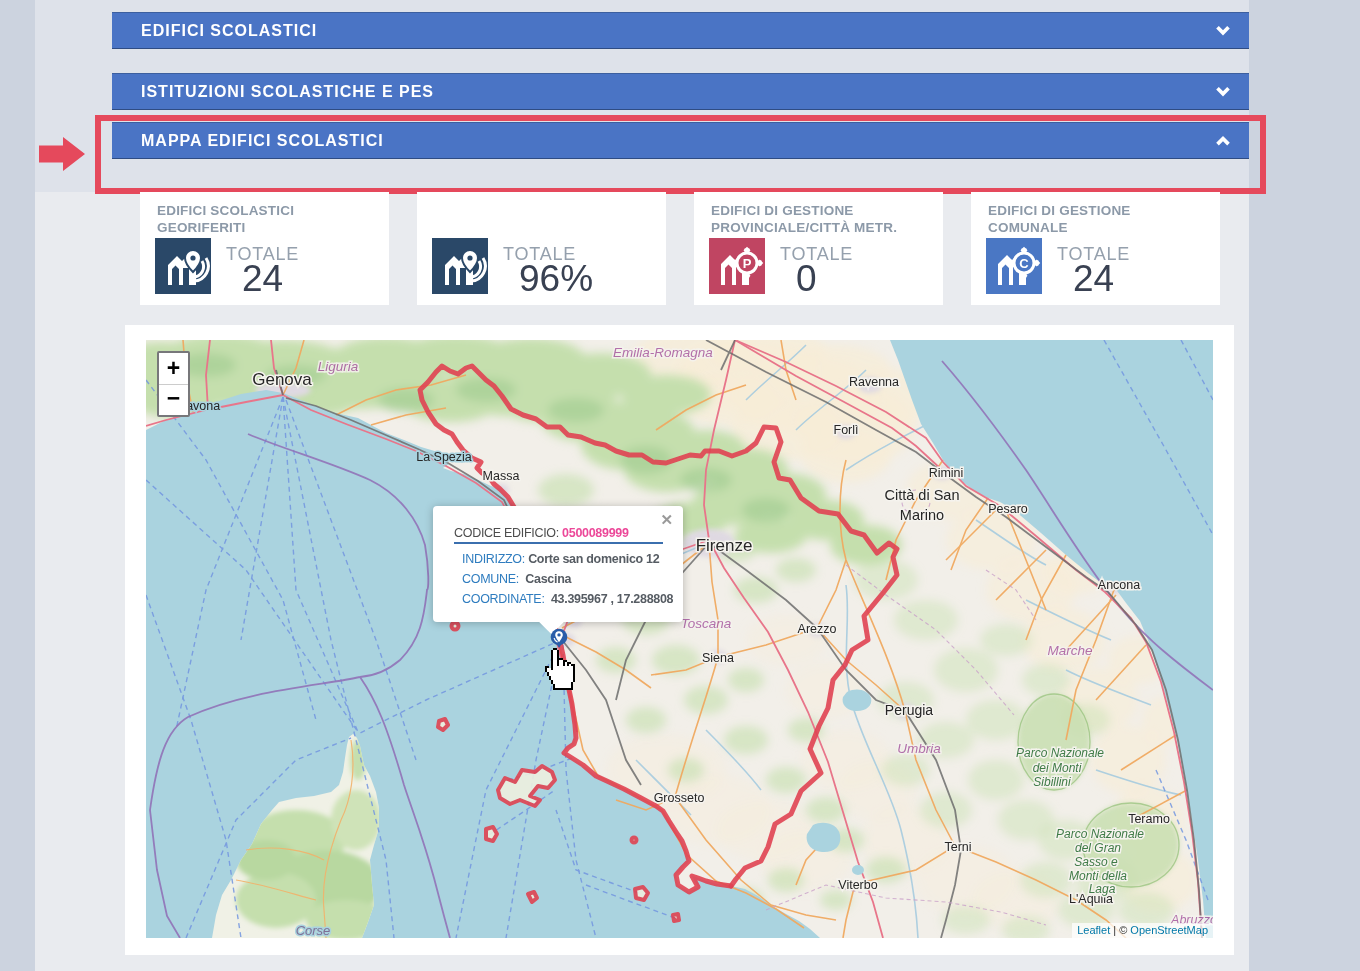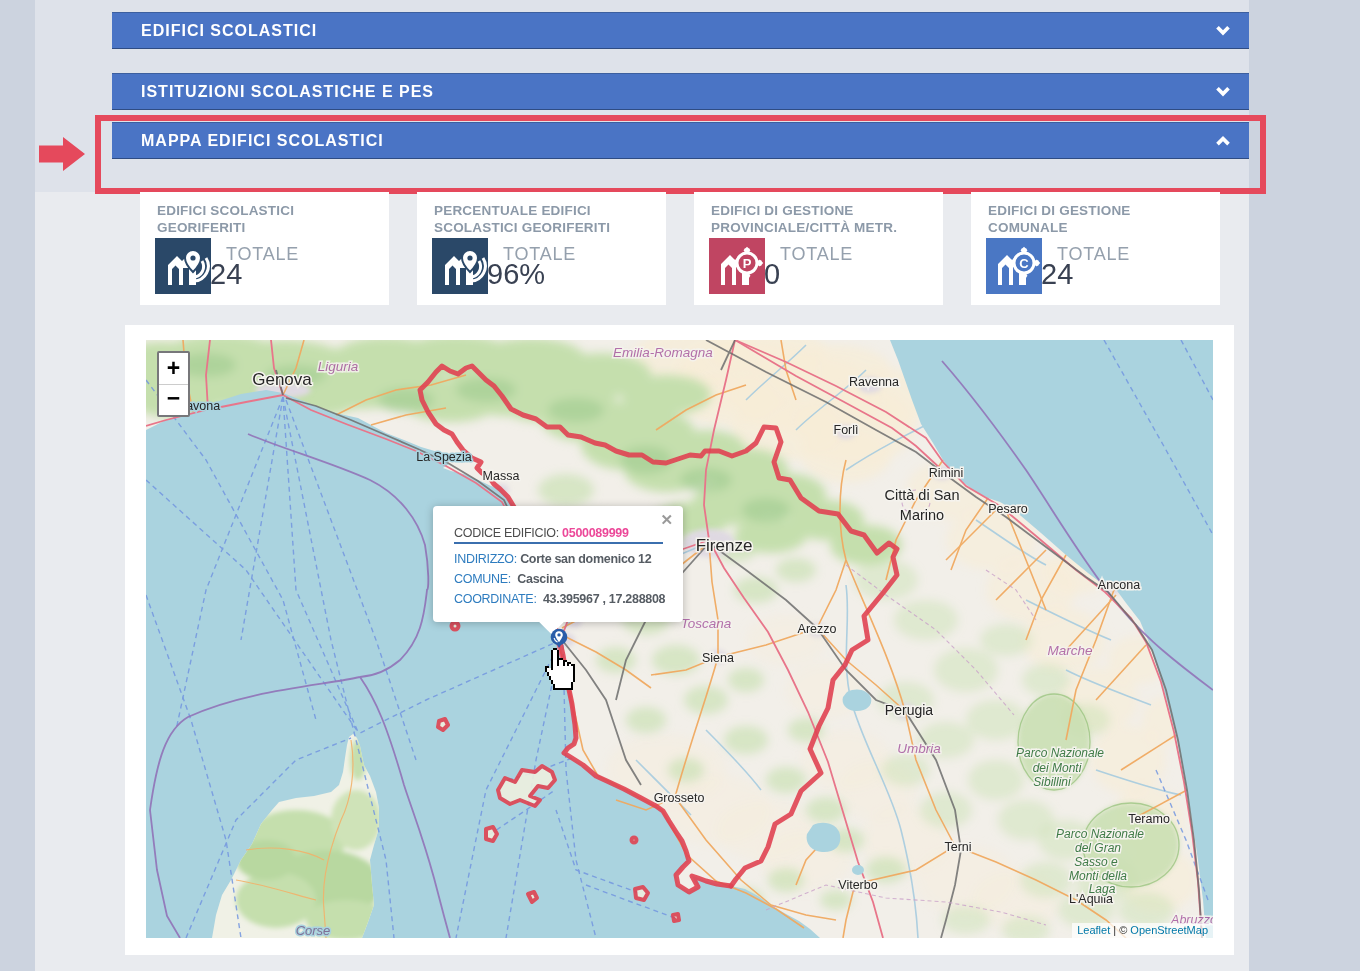--- a/index.html
+++ b/index.html
@@ -8,35 +8,35 @@
 .inner { position:absolute; left:35px; top:0; width:1214px; height:971px; background:#dee2ea; }
 .inner2 { position:absolute; left:35px; top:192px; width:1214px; height:779px; background:#e9ebef; }
 .hdr { position:absolute; left:112px; width:1137px; height:37px; background:#4a74c5; border-top:1px solid #3c5f9f; border-bottom:1px solid #2f4c83; color:#fff; font-size:16px; font-weight:bold; letter-spacing:1px; line-height:35px; padding-left:29px; }
 .chev { position:absolute; right:18px; top:11px; }
 .redrect { position:absolute; left:95px; top:115px; width:1171px; height:79px; border:6px solid #e5495c; }
 .arrow { position:absolute; left:39px; top:137px; }
 .card { position:absolute; top:192px; width:249px; height:113px; background:#fff; }
 .card .ttl { position:absolute; left:17px; top:11px; font-size:13.5px; font-weight:bold; color:#8c99a8; letter-spacing:0.2px; line-height:16.5px; }
 .card .ico { position:absolute; left:15px; top:46px; width:56px; height:56px; }
 .card .tot { position:absolute; left:86px; top:52px; font-size:18px; color:#95a0ad; letter-spacing:0.8px; }
-.card .num { position:absolute; left:70px; top:66px; font-size:29px; font-weight:normal; color:#394152; }
+.card .num { position:absolute; left:102px; top:66px; font-size:37px; font-weight:normal; color:#394152; }
 .mappanel { position:absolute; left:125px; top:325px; width:1109px; height:630px; background:#fff; }
 #map { position:absolute; left:146px; top:340px; width:1067px; height:598px; background:#f2efe9; overflow:hidden; }
 .zoomctl { position:absolute; left:157px; top:351px; width:33px; height:66px; background:#fff; border:2px solid #77777a; border-radius:2px; z-index:30; }
 .zoomctl .zi { width:29px; height:31px; text-align:center; font-size:23px; font-weight:bold; color:#000; line-height:30px; }
 .zoomctl .sep { height:1px; background:#ccc; }
 .popup { position:absolute; left:433px; top:506px; width:250px; height:116px; background:#fff; border-radius:4px; box-shadow:0 1px 8px rgba(0,0,0,0.25); z-index:40; }
 .popup .tip { position:absolute; left:108px; top:103px; width:21px; height:21px; background:#fff; transform:rotate(45deg); }
 .popup .x { position:absolute; right:10px; top:5px; font-size:15px; color:#9a9a9a; font-weight:bold; }
 .pc { position:absolute; left:21px; top:0; width:225px; font-size:12.5px; letter-spacing:-0.3px; white-space:nowrap; }
 .pc div { position:absolute; }
 .pc .l1 { top:20px; color:#4d4d4d; }
 .pc .l1 b { color:#ec4899; }
 .pc .hr { top:36px; width:209px; height:2px; background:#3b6fae; }
-.pc .row { color:#2e7cbf; }
+.pc .row { color:#2e7cbf;margin-left:8px; }
 .pc .row b { color:#565c63; }
 .attrib { position:absolute; right:147px; top:923px; height:15px; background:rgba(255,255,255,0.72); font-size:11px; line-height:15px; padding:0 5px; color:#333; z-index:30; }
 .attrib a { color:#0078a8; text-decoration:none; }
 .cursor { position:absolute; left:545px; top:648px; z-index:50; }
 .marker { position:absolute; left:550px; top:628px; z-index:45; }
 </style>
 </head>
 <body>
 <div class="inner"></div>
 <div class="inner2"></div>
@@ -70,21 +70,20 @@
         <path d="M38 12 a8 8 0 0 1 8 8 c0 6 -8 14 -8 14 s-8 -8 -8 -14 a8 8 0 0 1 8 -8 z" stroke="#2a4868" stroke-width="2"></path>
         <circle cx="38" cy="20" r="2.6" fill="#2a4868"></circle>
         <path d="M47 23 a10.5 10.5 0 0 1 -9 16" stroke="#fff" stroke-width="3" fill="none"></path>
         <path d="M51 20 a15 15 0 0 1 -12 23" stroke="#fff" stroke-width="3" fill="none"></path>
       </g>
     </svg>
   <div class="tot">TOTALE</div>
   <div class="num">24</div>
 </div>
 <div class="card" style="left:417px;">
-  <div class="ttl">PERCENTUALE EDIFICI<br>SCOLASTICI GEORIFERITI</div>
   <svg class="ico" viewBox="0 0 56 56">
       <rect width="56" height="56" fill="#2a4868"></rect>
       <g fill="#fff">
         <path d="M13 47 V27 L22 18 L27 23 L32 18 L36 22 L36 18 L40 18 L40 26 L41 27 L41 47 L34 47 L34 30 L28 30 L28 47 Z M17 47 H24 V31 L20.5 27.5 L17 31 Z" fill-rule="evenodd"></path>
         <path d="M38 12 a8 8 0 0 1 8 8 c0 6 -8 14 -8 14 s-8 -8 -8 -14 a8 8 0 0 1 8 -8 z" stroke="#2a4868" stroke-width="2"></path>
         <circle cx="38" cy="20" r="2.6" fill="#2a4868"></circle>
         <path d="M47 23 a10.5 10.5 0 0 1 -9 16" stroke="#fff" stroke-width="3" fill="none"></path>
         <path d="M51 20 a15 15 0 0 1 -12 23" stroke="#fff" stroke-width="3" fill="none"></path>
       </g>
     </svg>

